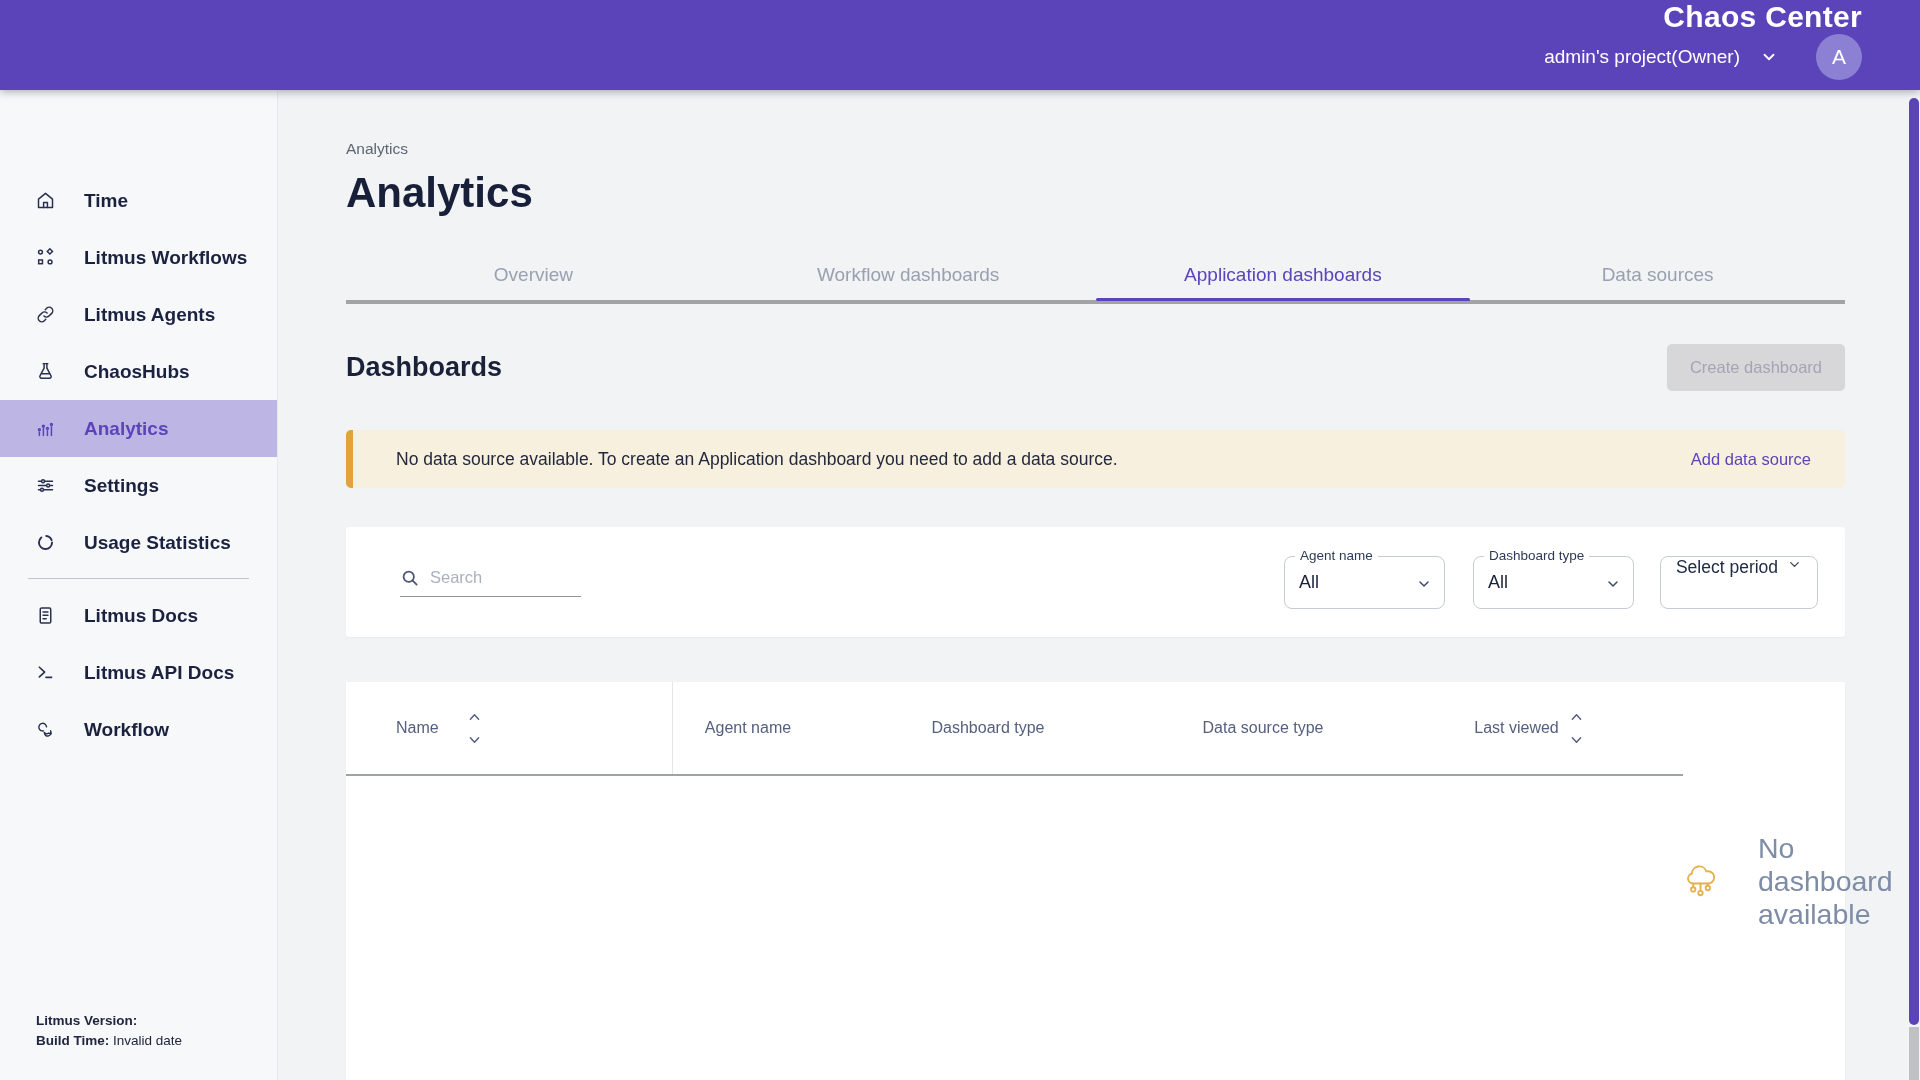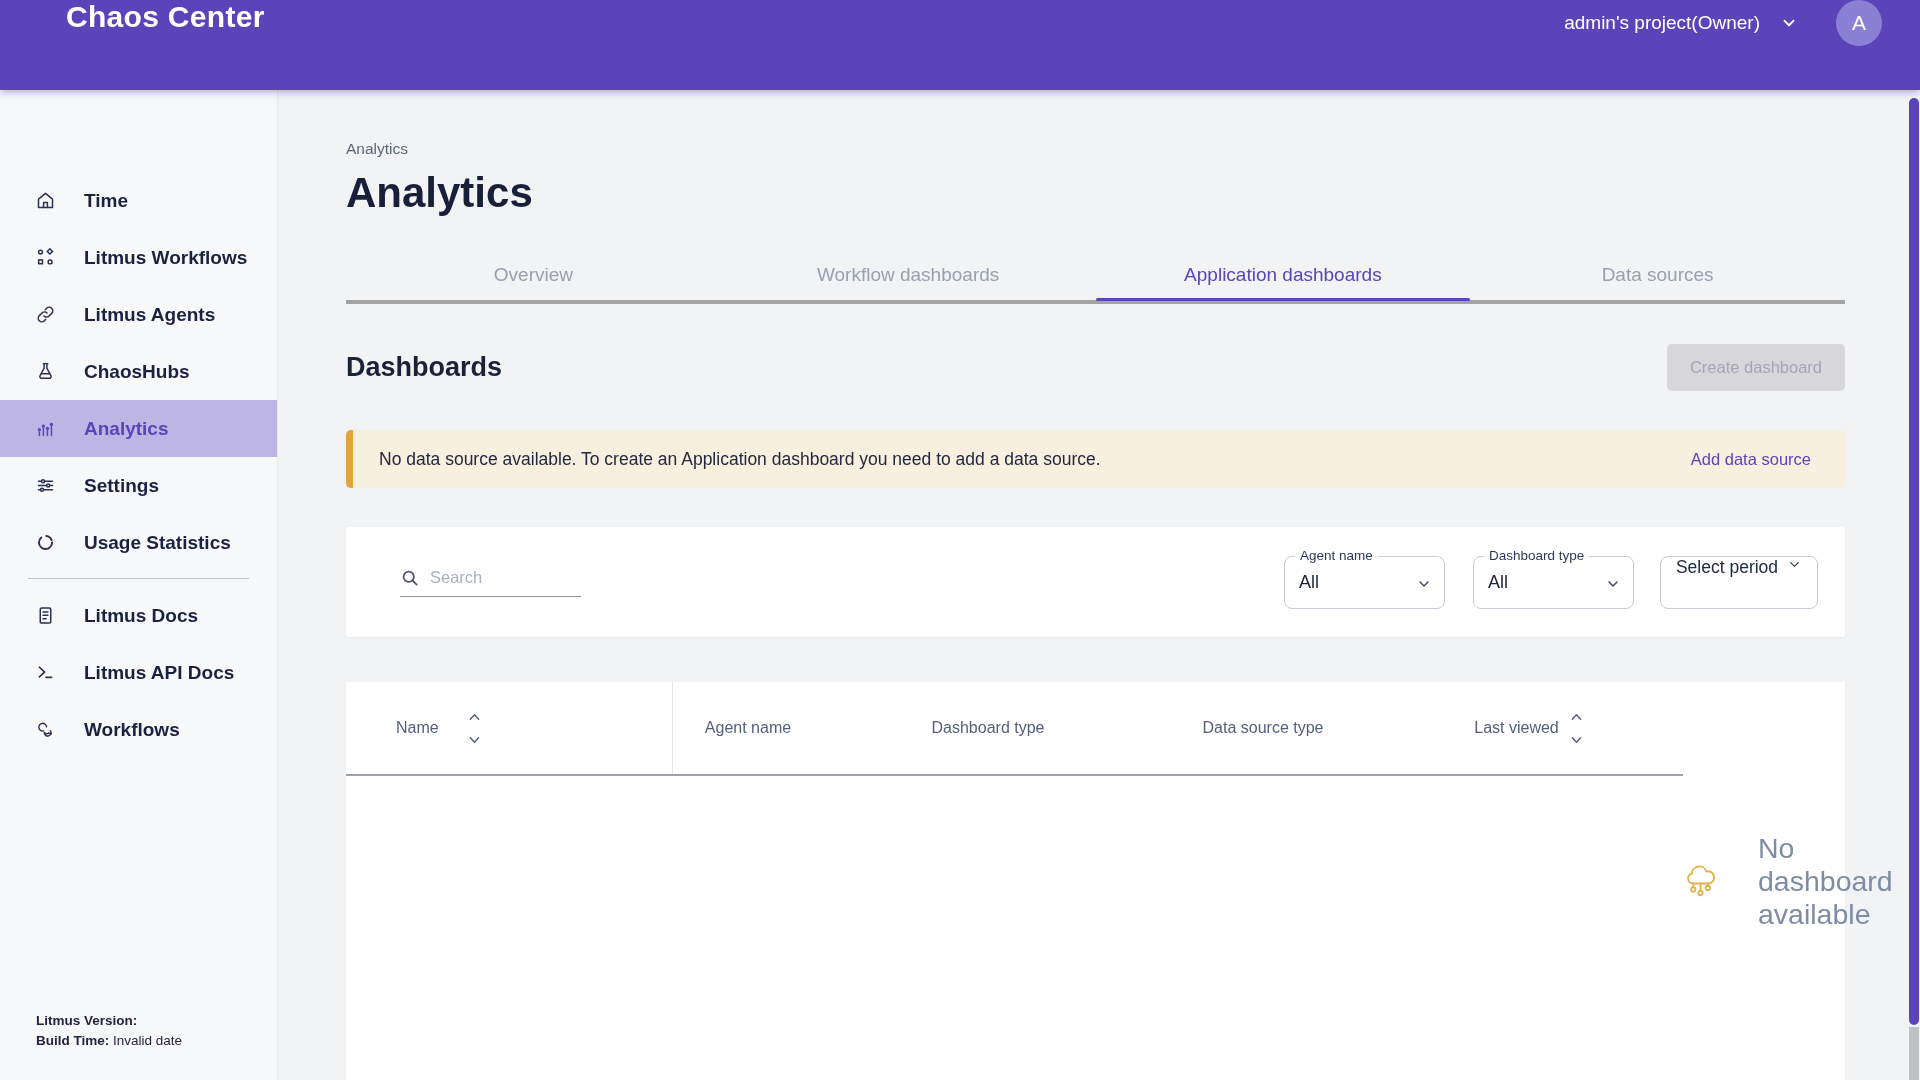--- a/index.html
+++ b/index.html
@@ -8,24 +8,25 @@
     font-family: "Liberation Sans", sans-serif;
     background:#F1F3F5;
     overflow:hidden;
     position:relative;
     color:#1B2240;
   }
 
   
   .topbar {
     height:90px; background:#5B44BA;
-    display:flex; align-items:flex-start;
-    padding:0 38px 0 66px;
+    display:flex; align-items:flex-end;
+    padding:0 58px 0 66px;
     position:relative; z-index:10;
     box-shadow:0 2px 8px rgba(40,35,80,.35);
+    flex-direction:column;
   }
   .brand { color:#fff; font-size:30px; font-weight:700; letter-spacing:.3px; }
   .top-right { margin-left:auto; display:flex; align-items:center; color:#fff; }
   .project-selector { display:flex; align-items:center; gap:20px; cursor:pointer; }
   .project-name { font-size:19px; }
   .avatar {
     width:46px; height:46px; border-radius:50%;
     background:#8C80D5; color:#fff; font-size:21px;
     display:flex; align-items:center; justify-content:center;
     margin-left:38px; cursor:pointer;
@@ -77,21 +78,21 @@
   .section-title { font-size:27px; font-weight:600; color:#1A2138; }
   .create-btn {
     width:178px; height:47px; border:none; border-radius:5px;
     background:#D7D7DA; color:#A5A4B4; font-size:16.5px;
     font-family:inherit; cursor:not-allowed;
   }
 
   .banner {
     margin-top:39px; height:58px; background:#F7F0DE;
     border-left:7px solid #E1A33B; border-radius:5px;
-    display:flex; align-items:center; padding:0 34px 0 26px;
+    display:flex; align-items:center; padding:0 34px 0 43px;
     font-size:17.5px; color:#23283E;
   }
   .banner-link { margin-left:auto; color:#5B44BA; font-size:16.5px; font-weight:500; cursor:pointer; text-decoration:none; }
 
   .filter-card {
     margin-top:39px; height:110px; background:#fff; border-radius:3px;
     display:flex; align-items:center; padding:0 27px 0 54px;
     box-shadow:0 1px 2px rgba(0,0,0,.04);
   }
   .search-field {
@@ -274,21 +275,21 @@
           <path d="M12.5 17.5 h6.5"></path>
         </svg>
       <span>Litmus API Docs</span>
     </div>
 
     <div class="nav-item">
       <svg viewBox="0 0 24 24" fill="none" stroke="currentColor" stroke-width="1.6" stroke-linecap="round" stroke-linejoin="round">
           <path d="M9.8 13.6 A4.4 4.4 0 1 1 13.2 9"></path>
           <path d="M10.6 15.5 a3.9 3.9 0 1 0 7.2-2 l.8 3.4 -3-.8 a3.9 3.9 0 0 1-5-.6z"></path>
         </svg>
-      <span>Workflows</span>
+      <span>Workflow</span>
     </div>
 
     <div class="sidebar-version">
       <div><b>Litmus Version:</b></div>
       <div><b>Build Time:</b> <span>Invalid date</span></div>
     </div>
   </aside>
 
   <main class="main">
 

